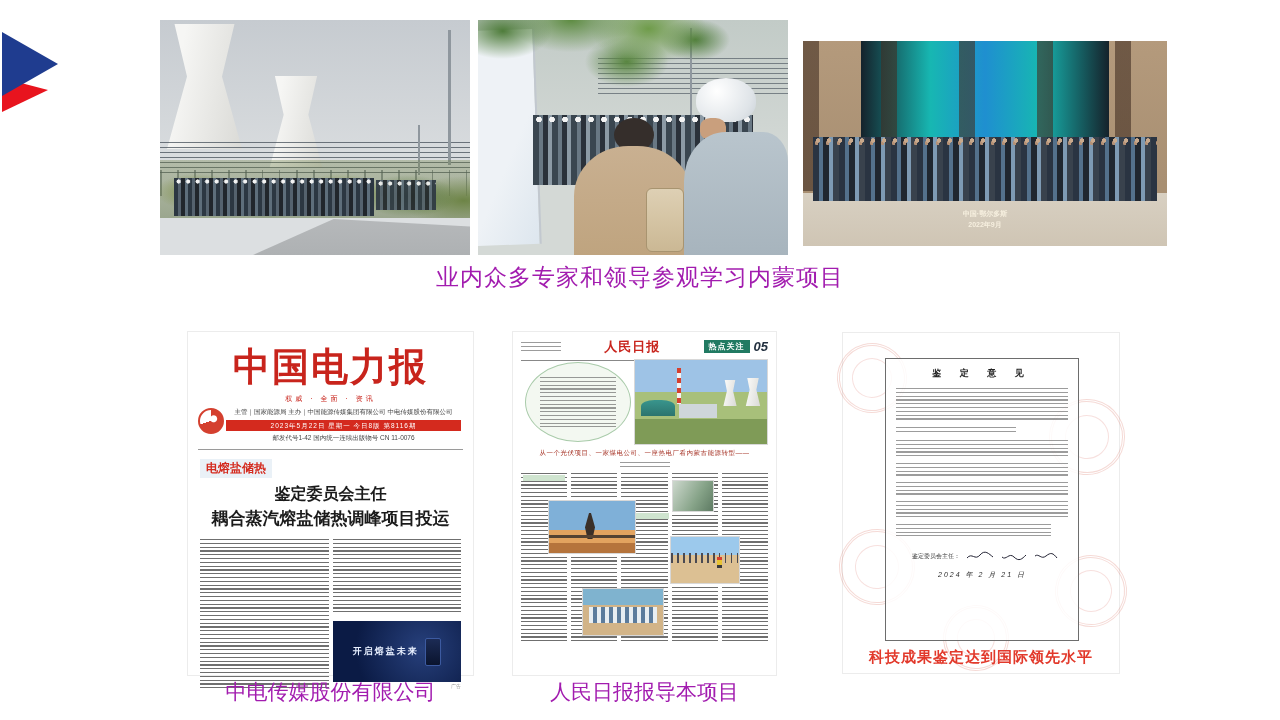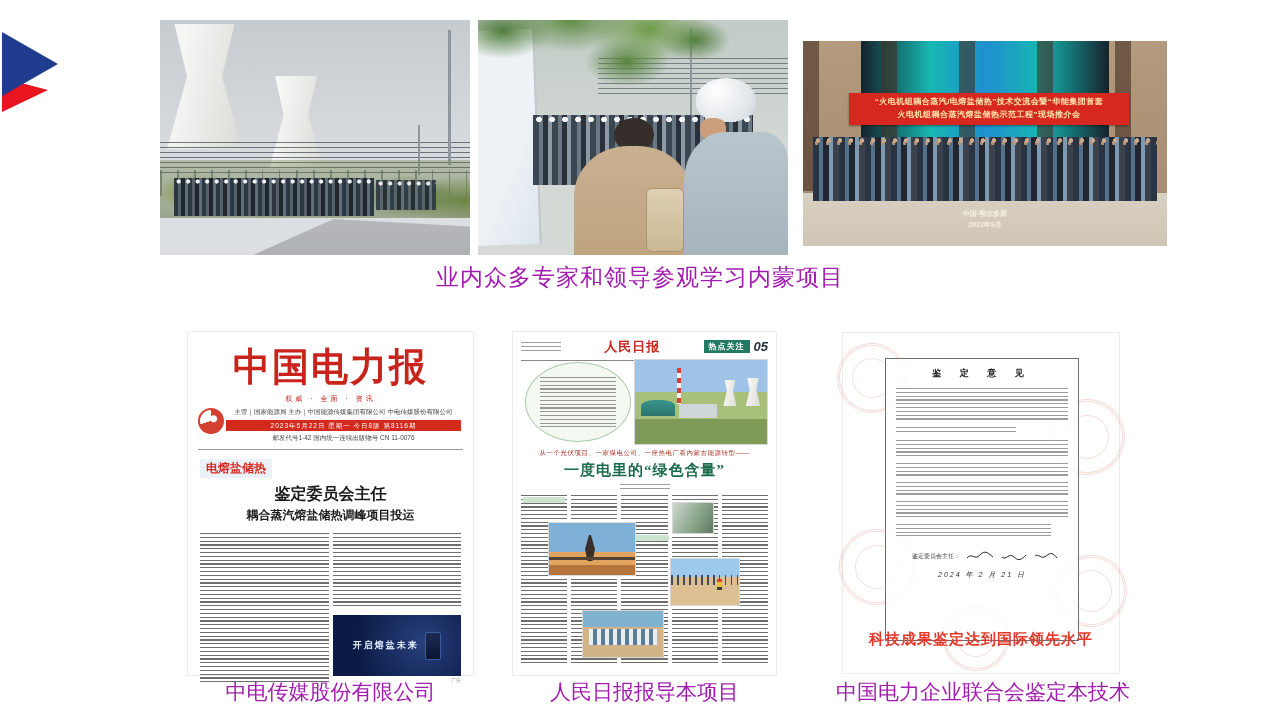--- a/index.html
+++ b/index.html
@@ -139,24 +139,20 @@
 
     <div class="abs helmet" style="left:218px;top:58px;width:60px;height:44px"></div>
     <div class="abs face" style="left:222px;top:98px;width:26px;height:22px"></div>
     <div class="abs person-blue" style="left:206px;top:112px;width:104px;height:123px"></div>
   </div>
 
   <div class="photo" style="left:803px;top:41px;width:364px;height:205px">
     <div class="abs p3-wall"></div>
     <div class="abs p3-glass" style="left:58px;top:0;width:248px;height:104px"></div>
     <div class="abs p3-cols" style="left:0;top:0;width:100%;height:150px"></div>
-    <div class="abs banner" style="left:46px;top:52px;width:272px;padding:3px 4px">
-      <div>“火电机组耦合蒸汽/电熔盐储热”技术交流会暨“华能集团首套</div>
-      <div>火电机组耦合蒸汽熔盐储热示范工程”现场推介会</div>
-    </div>
     <div class="abs pavement" style="left:0;top:152px;width:100%;height:53px"></div>
     <div class="abs crowd3" style="left:10px;top:96px;width:344px;height:64px"></div>
     <div class="abs p3-foot" style="left:0;top:168px;width:100%">
       <div>中国·鄂尔多斯</div>
       <div>2022年9月</div>
     </div>
   </div>
 
   <div class="caption" style="left:400px;top:262px;width:480px;font-size:23px;letter-spacing:1px">业内众多专家和领导参观学习内蒙项目</div>
 
@@ -167,21 +163,21 @@
     <div class="abs" style="left:10px;top:76px;width:22px;height:22px;border:2px solid #d4402f;border-radius:50%;
          background:radial-gradient(circle at 62% 40%,#fff 0 3px,transparent 4px),conic-gradient(#d4402f 0 70%,#fff 70% 100%)"></div>
     <div class="tiny" style="margin:4px 12px 0 38px;text-align:center">主管｜国家能源局  主办｜中国能源传媒集团有限公司  中电传媒股份有限公司</div>
     <div class="datebar" style="margin:3px 12px 0 38px">2023年5月22日  星期一  今日8版  第8116期</div>
     <div class="tiny" style="margin:3px 12px 0 38px;text-align:center">邮发代号1-42  国内统一连续出版物号 CN 11-0076</div>
     <div style="border-top:1px solid #9a9a9a;margin:6px 10px 0"></div>
     <div style="margin:8px 0 0 12px">
       <span class="section-tag">电熔盐储热</span>
     </div>
     <div class="headline1" style="font-size:16px;margin-top:6px">鉴定委员会主任</div>
-    <div class="headline1" style="font-size:12px;margin-top:2px">耦合蒸汽熔盐储热调峰项目投运</div>
+    <div class="headline1" style="font-size:17px;margin-top:2px">耦合蒸汽熔盐储热调峰项目投运</div>
     <div class="cols" style="margin:9px 12px 0;height:150px">
       <div class="pl" style="flex:1"></div>
       <div style="flex:1;display:flex;flex-direction:column">
         <div class="pl" style="height:78px"></div>
         <div class="adbox" style="margin-top:8px;height:64px">
           <span style="font-size:9px;font-weight:bold;letter-spacing:2px">开启熔盐未来</span>
           <span class="ad-device"></span>
         </div>
         <div style="font-size:5px;color:#999;text-align:right;margin-top:1px">广告</div>
       </div>
@@ -204,21 +200,20 @@
     </div>
     <div class="news-img" style="left:122px;top:28px;width:132px;height:84px">
       <div class="abs" style="inset:0;background:linear-gradient(#9ec3e6 0 38%,#a8c07a 38% 70%,#7f9b57 70% 100%)"></div>
       <div class="abs" style="left:42px;top:8px;width:4px;height:36px;background:repeating-linear-gradient(#d6402e 0 5px,#f2f2f2 5px 10px)"></div>
       <div class="abs tower" style="left:84px;top:20px;width:22px;height:26px"></div>
       <div class="abs tower" style="left:106px;top:18px;width:24px;height:28px"></div>
       <div class="abs" style="left:6px;top:40px;width:34px;height:16px;background:linear-gradient(#39958d,#2c746e);border-radius:40% 40% 0 0"></div>
       <div class="abs" style="left:44px;top:44px;width:38px;height:14px;background:#cfd6da"></div>
     </div>
     <div class="kicker" style="margin-top:88px;padding:0 10px">从一个光伏项目、一家煤电公司、一座热电厂看内蒙古能源转型——</div>
-    <div class="headline2" style="margin-top:3px">一度电里的“绿色含量”</div>
     <div class="pl light" style="width:50px;height:5px;margin:4px auto 0"></div>
 
     <div style="position:relative;margin:6px 8px 0;height:168px">
       <div class="cols" style="height:100%">
         <div class="pl" style="flex:1"></div>
         <div class="pl" style="flex:1"></div>
         <div class="pl" style="flex:1"></div>
         <div class="pl" style="flex:1"></div>
         <div class="pl" style="flex:1"></div>
       </div>
@@ -272,20 +267,19 @@
           </svg>
         <svg width="28" height="12">
             <path d="M2 7 C6 11,9 2,14 7 S22 9,26 5" stroke="#223" stroke-width="1" fill="none"></path>
           </svg>
         <svg width="26" height="12">
             <path d="M2 6 C6 3,8 10,13 6 S20 3,24 8" stroke="#223" stroke-width="1" fill="none"></path>
           </svg>
       </div>
       <div class="handdate" style="text-align:center;margin-top:8px">2024 年 2 月 21 日</div>
     </div>
-    <div class="abs result-red" style="left:0;bottom:24px;width:100%">科技成果鉴定达到国际领先水平</div>
+    <div class="abs result-red" style="left:0;bottom:6px;width:100%">科技成果鉴定达到国际领先水平</div>
   </div>
 
   <div class="caption" style="left:183px;top:678px;width:295px;font-size:21px">中电传媒股份有限公司</div>
   <div class="caption" style="left:513px;top:678px;width:263px;font-size:21px">人民日报报导本项目</div>
-  <div class="caption" style="left:828px;top:678px;width:310px;font-size:21px">中国电力企业联合会鉴定本技术</div>
 
 </div>
 
 </body></html>

